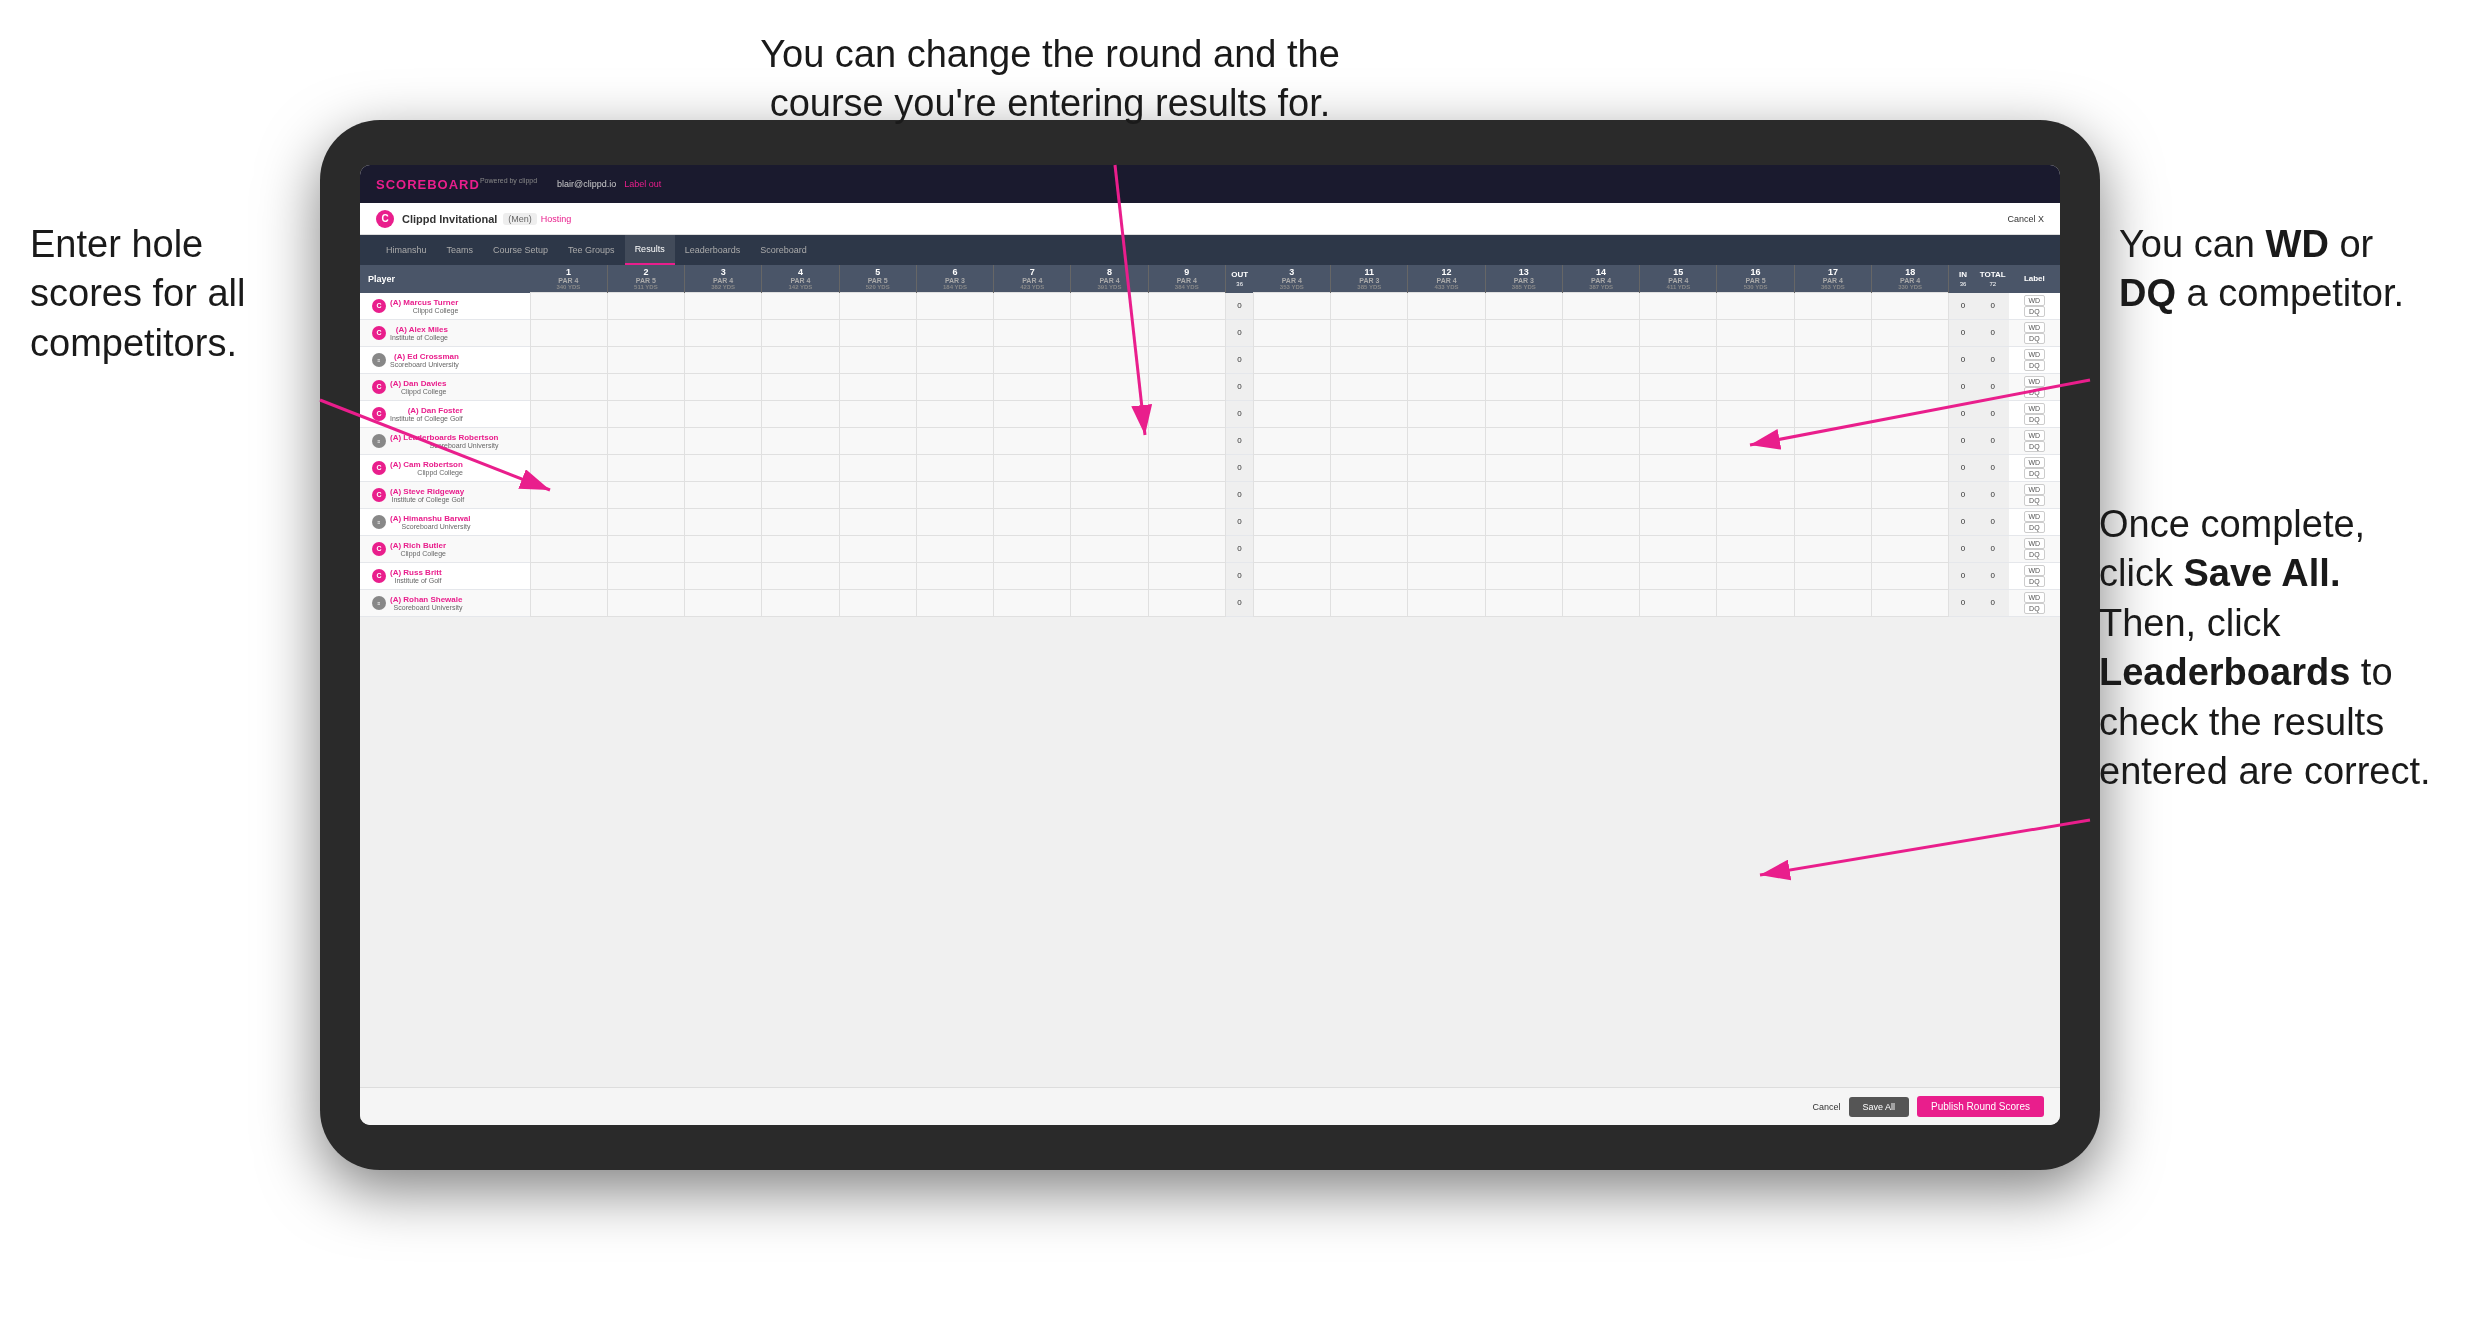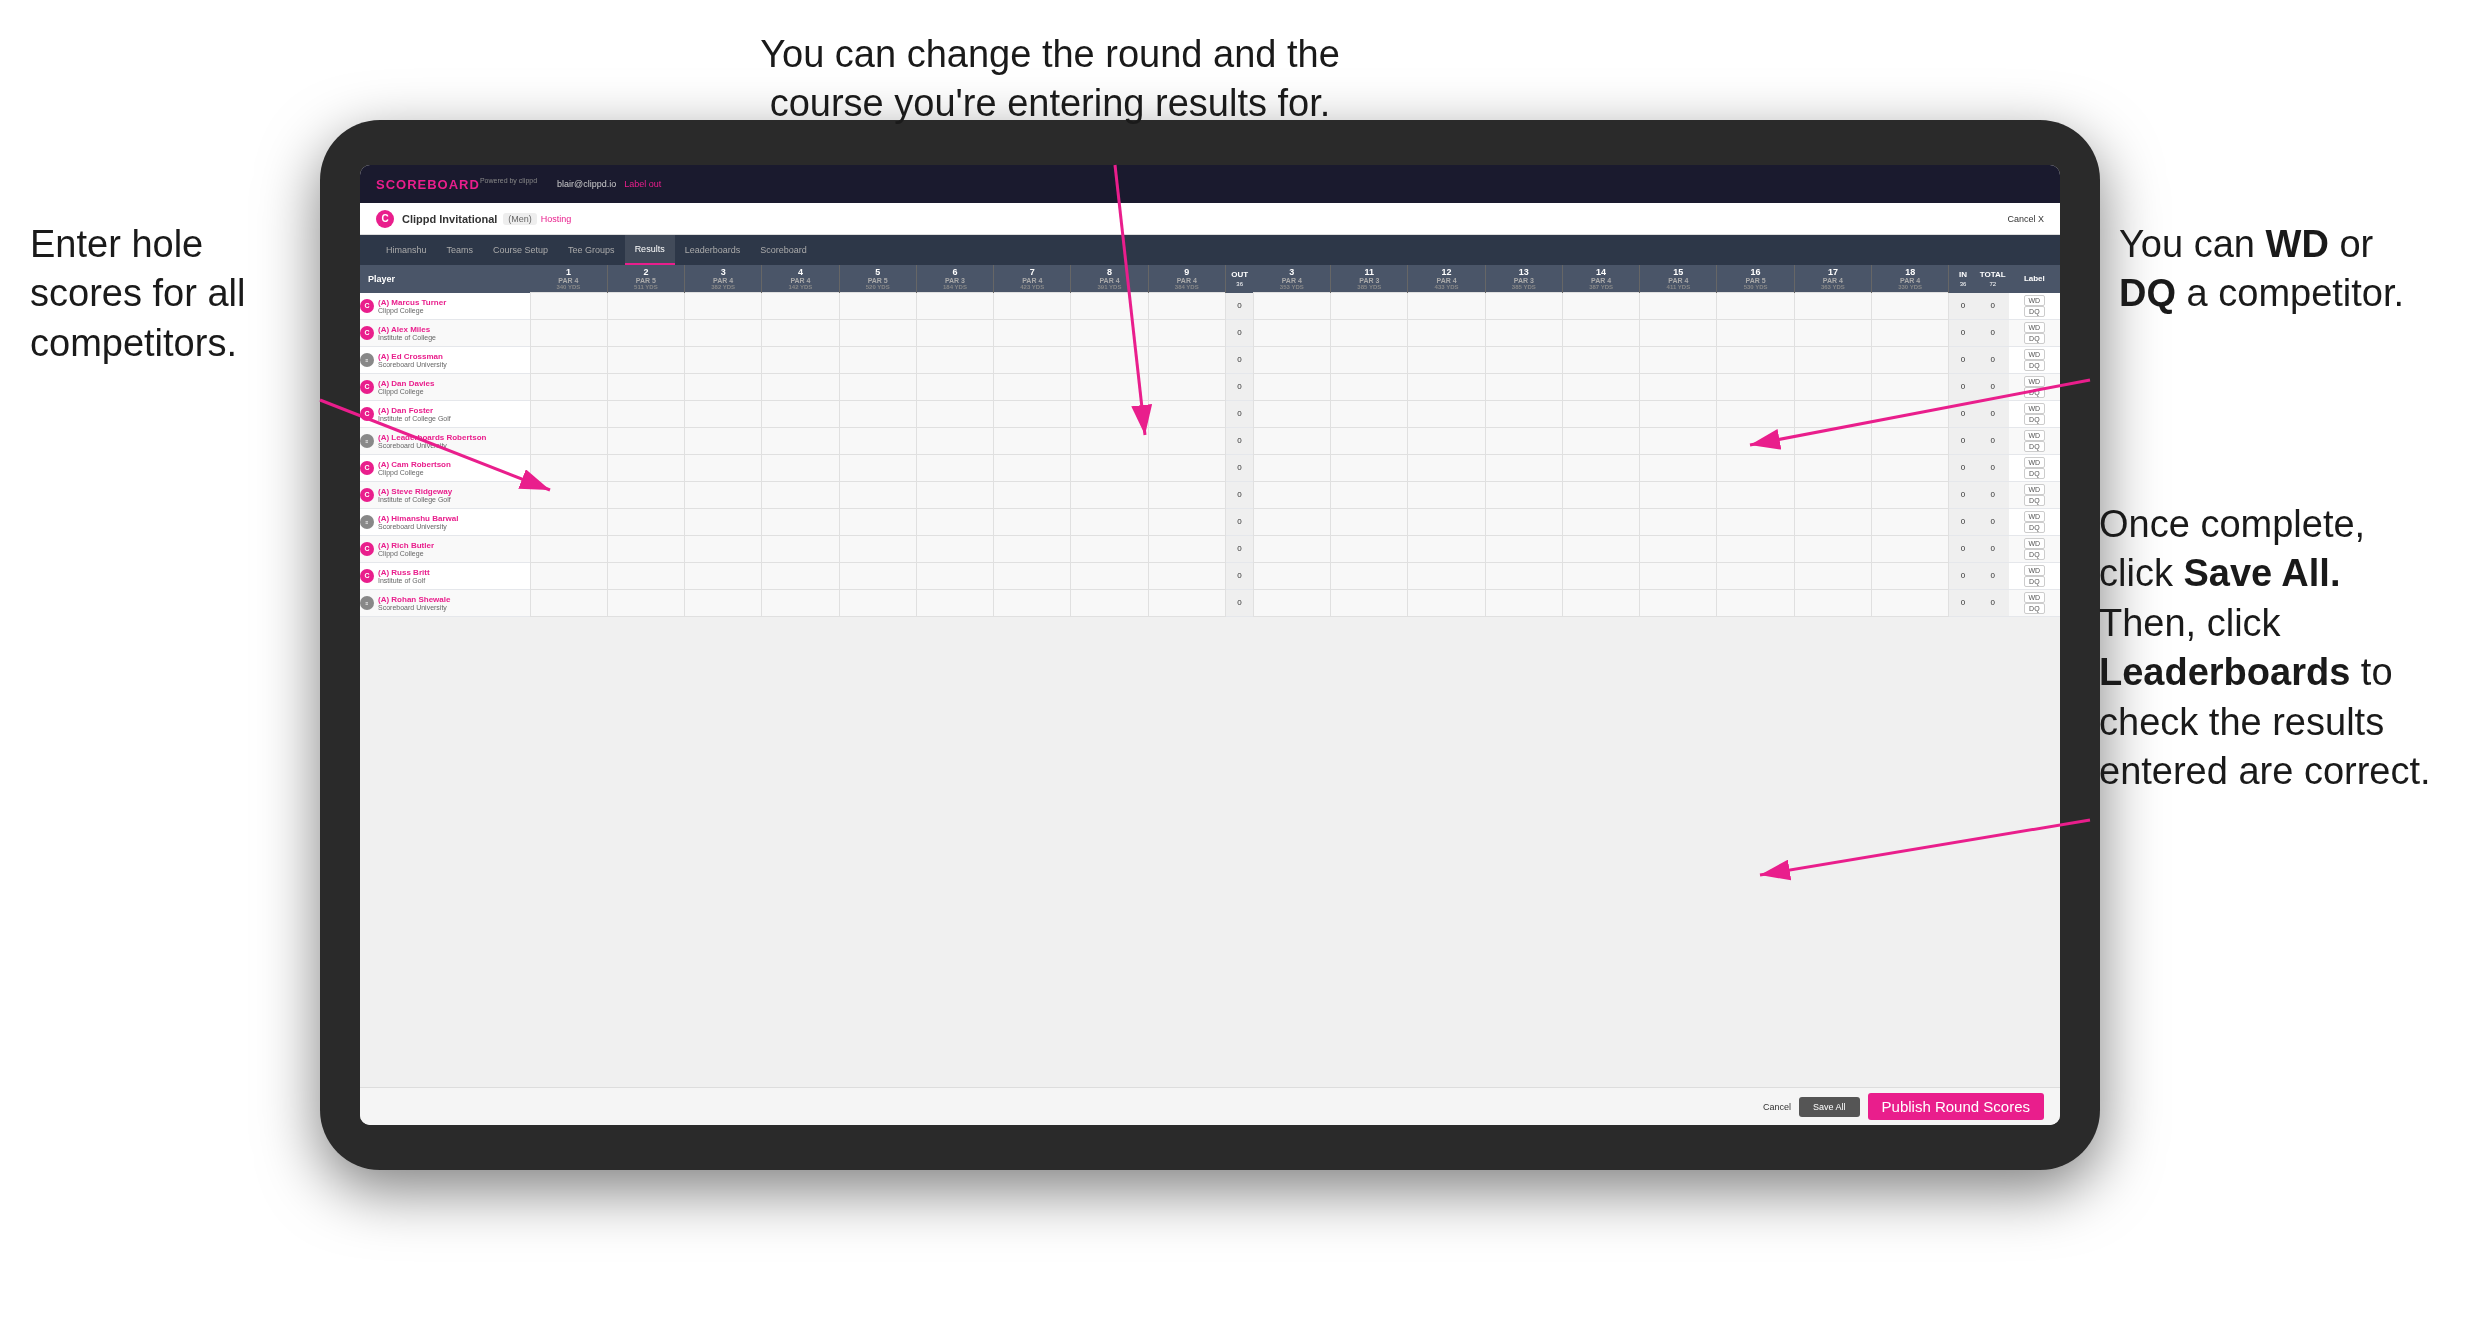--- a/index.html
+++ b/index.html
@@ -326,23 +326,24 @@
 
     .score-table tbody tr:nth-child(even) {
       background: #f9f9f9;
     }
 
     .score-table tbody tr:nth-child(odd) {
       background: #ffffff;
     }
 
     .player-cell {
-      padding: 4px 0;
+      padding: 4px 12px;
       width: 170px;
       vertical-align: middle;
+      text-align: right;
     }
 
     .player-info {
       display: flex;
       align-items: center;
       gap: 4px;
     }
 
     .player-avatar {
       width: 14px;
@@ -457,21 +458,21 @@
       font-size: 9px;
       background: #555;
       color: white;
       border: none;
       padding: 5px 14px;
       border-radius: 3px;
       cursor: pointer;
     }
 
     .publish-btn {
-      font-size: 15px;
+      font-size: 10px;
       background: #e91e8c;
       color: white;
       border: none;
       padding: 5px 14px;
       border-radius: 3px;
       cursor: pointer;
     }
   </style>
 </head>
 <body>

